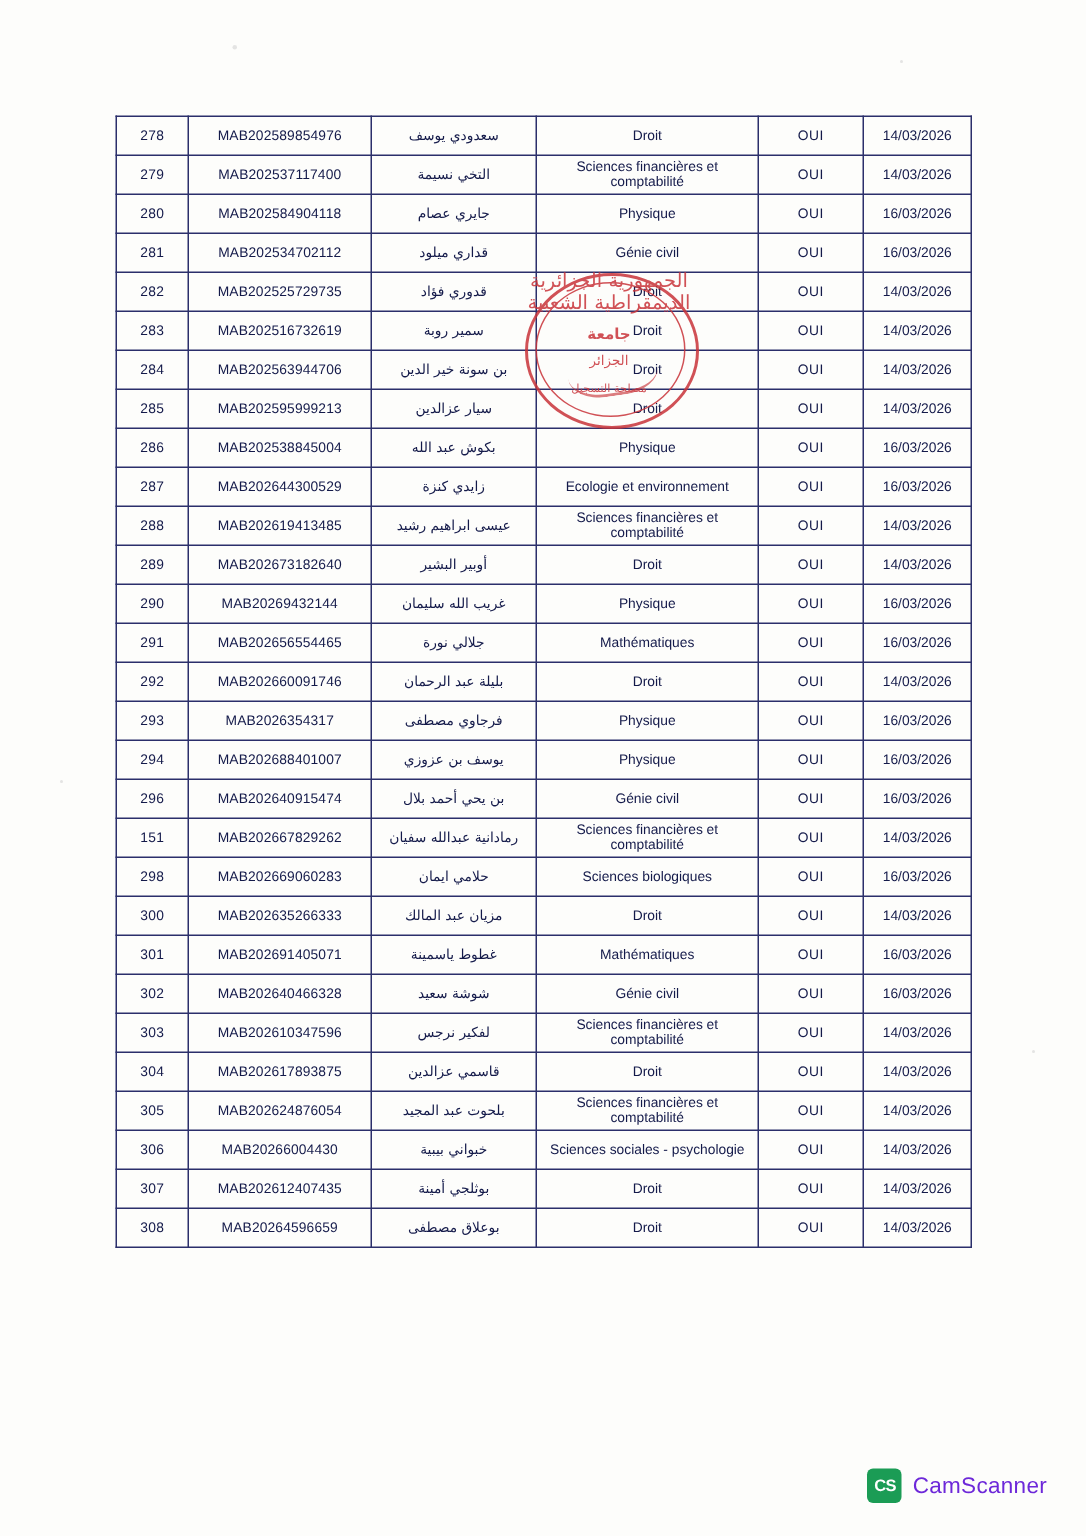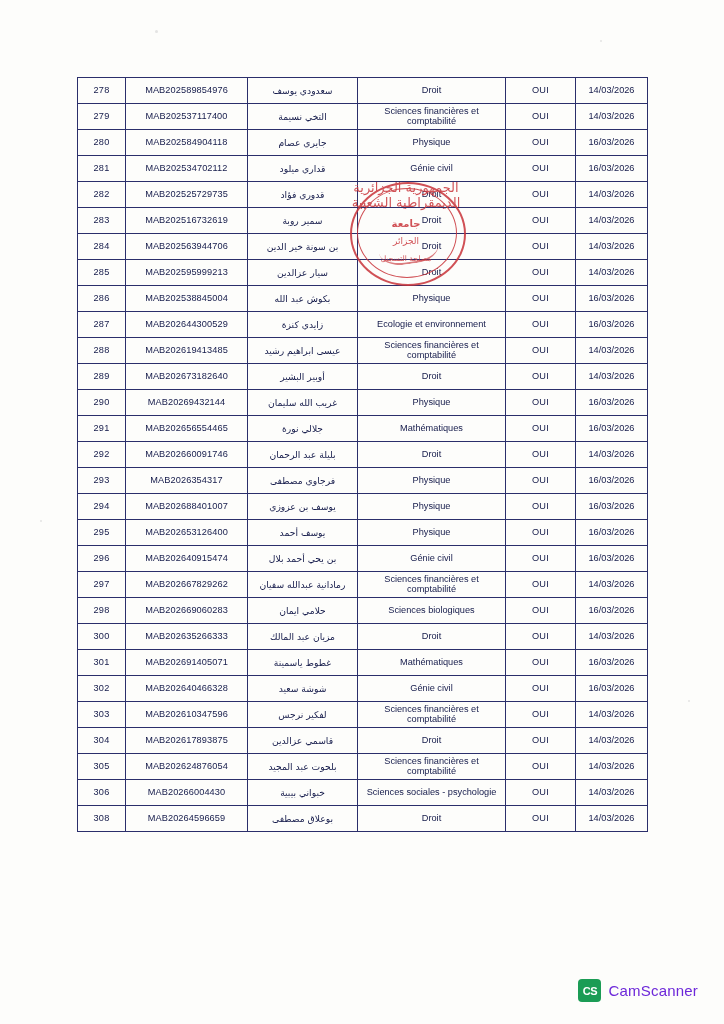--- a/index.html
+++ b/index.html
@@ -293,37 +293,29 @@
           </tr>
           <tr>
             <td class="num">294</td>
             <td class="code">MAB202688401007</td>
             <td class="name">يوسف بن عزوزي</td>
             <td class="spec">Physique</td>
             <td class="oui">OUI</td>
             <td class="date">16/03/2026</td>
           </tr>
           <tr>
-            <td class="num">295</td>
-            <td class="code">MAB202653126400</td>
-            <td class="name">يوسف أحمد</td>
-            <td class="spec">Physique</td>
-            <td class="oui">OUI</td>
-            <td class="date">16/03/2026</td>
-          </tr>
-          <tr>
             <td class="num">296</td>
             <td class="code">MAB202640915474</td>
             <td class="name">بن يحي أحمد بلال</td>
             <td class="spec">Génie civil</td>
             <td class="oui">OUI</td>
             <td class="date">16/03/2026</td>
           </tr>
           <tr>
-            <td class="num">297</td>
+            <td class="num">151</td>
             <td class="code">MAB202667829262</td>
             <td class="name">رمادانية عبدالله سفيان</td>
             <td class="spec">Sciences financières et comptabilité</td>
             <td class="oui">OUI</td>
             <td class="date">14/03/2026</td>
           </tr>
           <tr>
             <td class="num">298</td>
             <td class="code">MAB202669060283</td>
             <td class="name">حلامي ايمان</td>
@@ -377,20 +369,28 @@
             <td class="name">بلحوت عبد المجيد</td>
             <td class="spec">Sciences financières et comptabilité</td>
             <td class="oui">OUI</td>
             <td class="date">14/03/2026</td>
           </tr>
           <tr>
             <td class="num">306</td>
             <td class="code">MAB20266004430</td>
             <td class="name">خبواني بيبية</td>
             <td class="spec">Sciences sociales - psychologie</td>
+            <td class="oui">OUI</td>
+            <td class="date">14/03/2026</td>
+          </tr>
+          <tr>
+            <td class="num">307</td>
+            <td class="code">MAB202612407435</td>
+            <td class="name">بوثلجي أمينة</td>
+            <td class="spec">Droit</td>
             <td class="oui">OUI</td>
             <td class="date">14/03/2026</td>
           </tr>
           <tr>
             <td class="num">308</td>
             <td class="code">MAB20264596659</td>
             <td class="name">بوعلاق مصطفى</td>
             <td class="spec">Droit</td>
             <td class="oui">OUI</td>
             <td class="date">14/03/2026</td>

